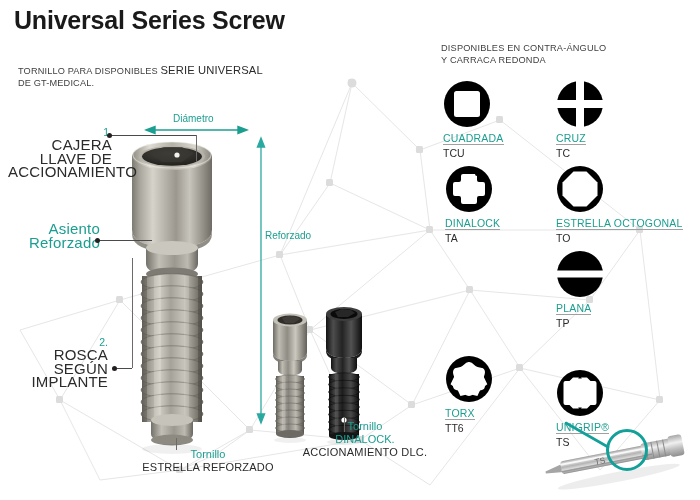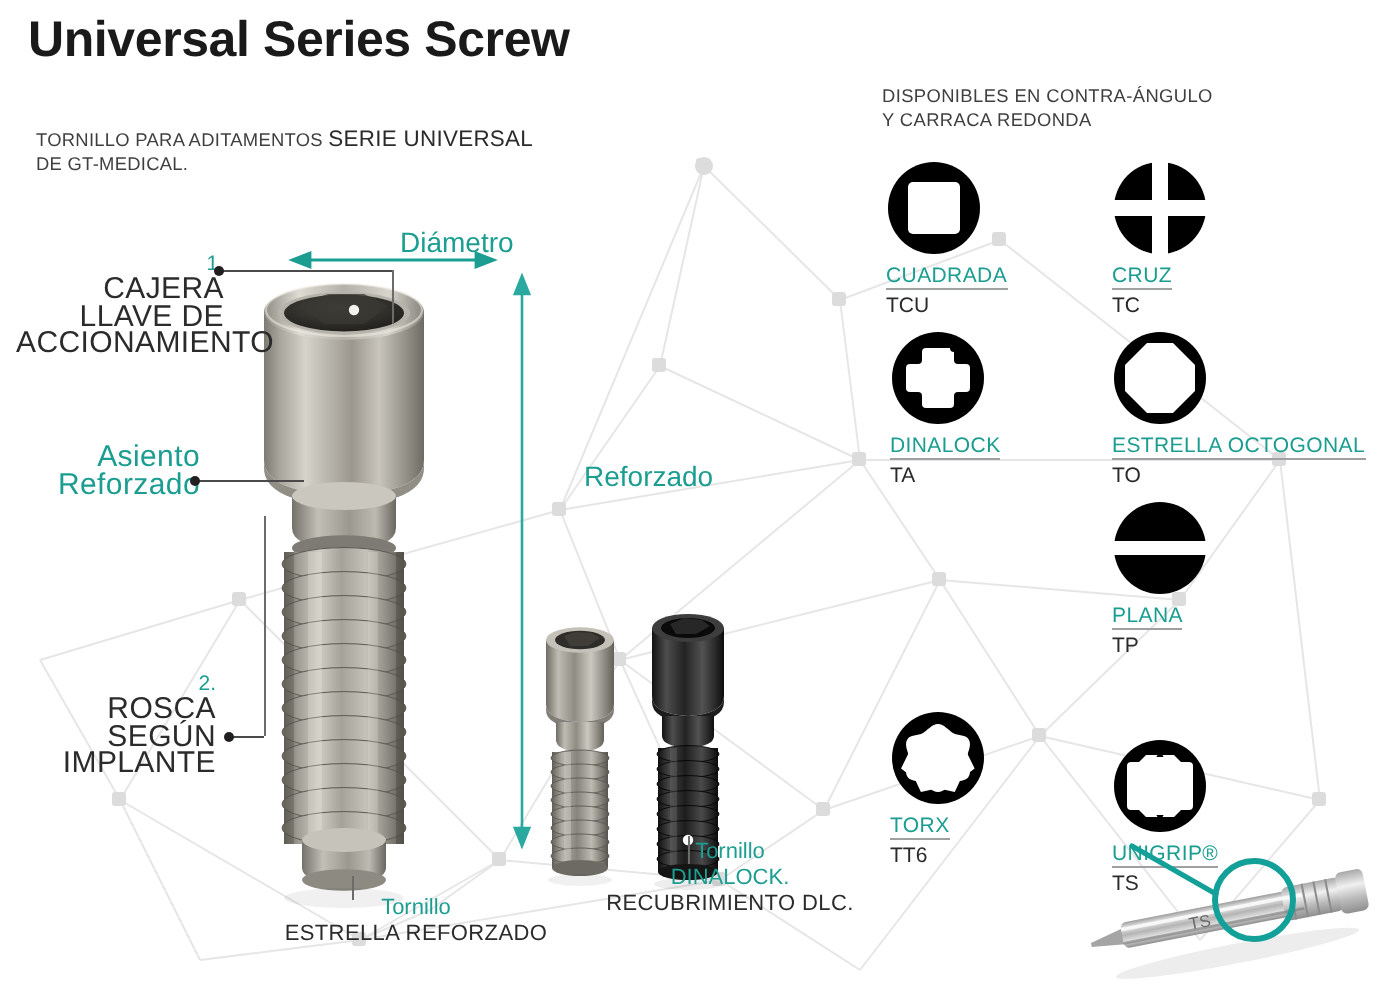--- a/index.html
+++ b/index.html
@@ -42,21 +42,21 @@
   #callout-asiento { left: 8px; top: 222px; width: 92px; }
   #callout-rosca  { left: 8px; top: 336px; width: 100px; }
 
   
   .ldot { position: absolute; width: 5px; height: 5px; border-radius: 50%; background: #231f20; z-index: 7; }
   .lline { position: absolute; background: #4a4a4a; height: 1px; z-index: 6; }
   .vline { position: absolute; background: #6b6b6b; width: 1px; z-index: 6; }
 
   
   .dim-label {
-    position: absolute; color: #1b9e91; font-size: 14px; z-index: 7; white-space: nowrap; margin-left: 27px;
+    position: absolute; color: #1b9e91; font-size: 10px; z-index: 7; white-space: nowrap;
   }
   #lbl-diametro { left: 173px; top: 113px; }
   #lbl-longitud { left: 265px; top: 230px; }
 
   
   .caption { position: absolute; z-index: 7; text-align: center; line-height: 13px; }
   .caption .t1 { color: #1b9e91; font-size: 11px; display: block; }
   .caption .t2 { color: #2b2b2b; font-size: 11px; display: block; letter-spacing: .2px;}
   #cap-main { left: 118px; top: 448px; width: 180px; }
   #cap-dina { left: 300px; top: 420px; width: 130px; }
@@ -123,21 +123,21 @@
       <rect x="416" y="146" width="7" height="7" rx="1.5"></rect>
       <rect x="496" y="116" width="7" height="7" rx="1.5"></rect>
       <circle cx="352" cy="83" r="4.5"></circle>
     </g>
   </svg>
 
   <div class="title">Universal Series Screw</div>
 
   <div class="subtitle">
     <div>
-      <span>TORNILLO PARA ADITAMENTOS</span>
+      <span>TORNILLO PARA DISPONIBLES</span>
       <span class="big">SERIE UNIVERSAL</span>
     </div>
     <div>DE GT-MEDICAL.</div>
   </div>
 
   <svg style="position:absolute;left:120px;top:130px;width:140px;height:330px;z-index:4" viewBox="0 0 140 330">
     <defs>
       <linearGradient id="mHead" x1="0" y1="0" x2="1" y2="0">
         <stop offset="0%" stop-color="#7d7a72"></stop>
         <stop offset="10%" stop-color="#a9a69d"></stop>
@@ -356,21 +356,21 @@
   </div>
 
   <div class="caption" id="cap-main">
     <span class="t1">Tornillo</span>
     <span class="t2">ESTRELLA REFORZADO</span>
   </div>
 
   <div class="caption" id="cap-dina">
     <span class="t1">Tornillo</span>
     <span class="t1">DINALOCK.</span>
-    <span class="t2">RECUBRIMIENTO DLC.</span>
+    <span class="t2">ACCIONAMIENTO DLC.</span>
   </div>
 
   <div class="panel-head">
     <div>DISPONIBLES EN CONTRA-ÁNGULO</div>
     <div>Y CARRACA REDONDA</div>
   </div>
 
   <div class="drv" style="left:443px;top:80px;">
     <svg class="icon" width="48" height="48" viewBox="0 0 48 48">
       <circle cx="24" cy="24" r="23" fill="#000"></circle>

